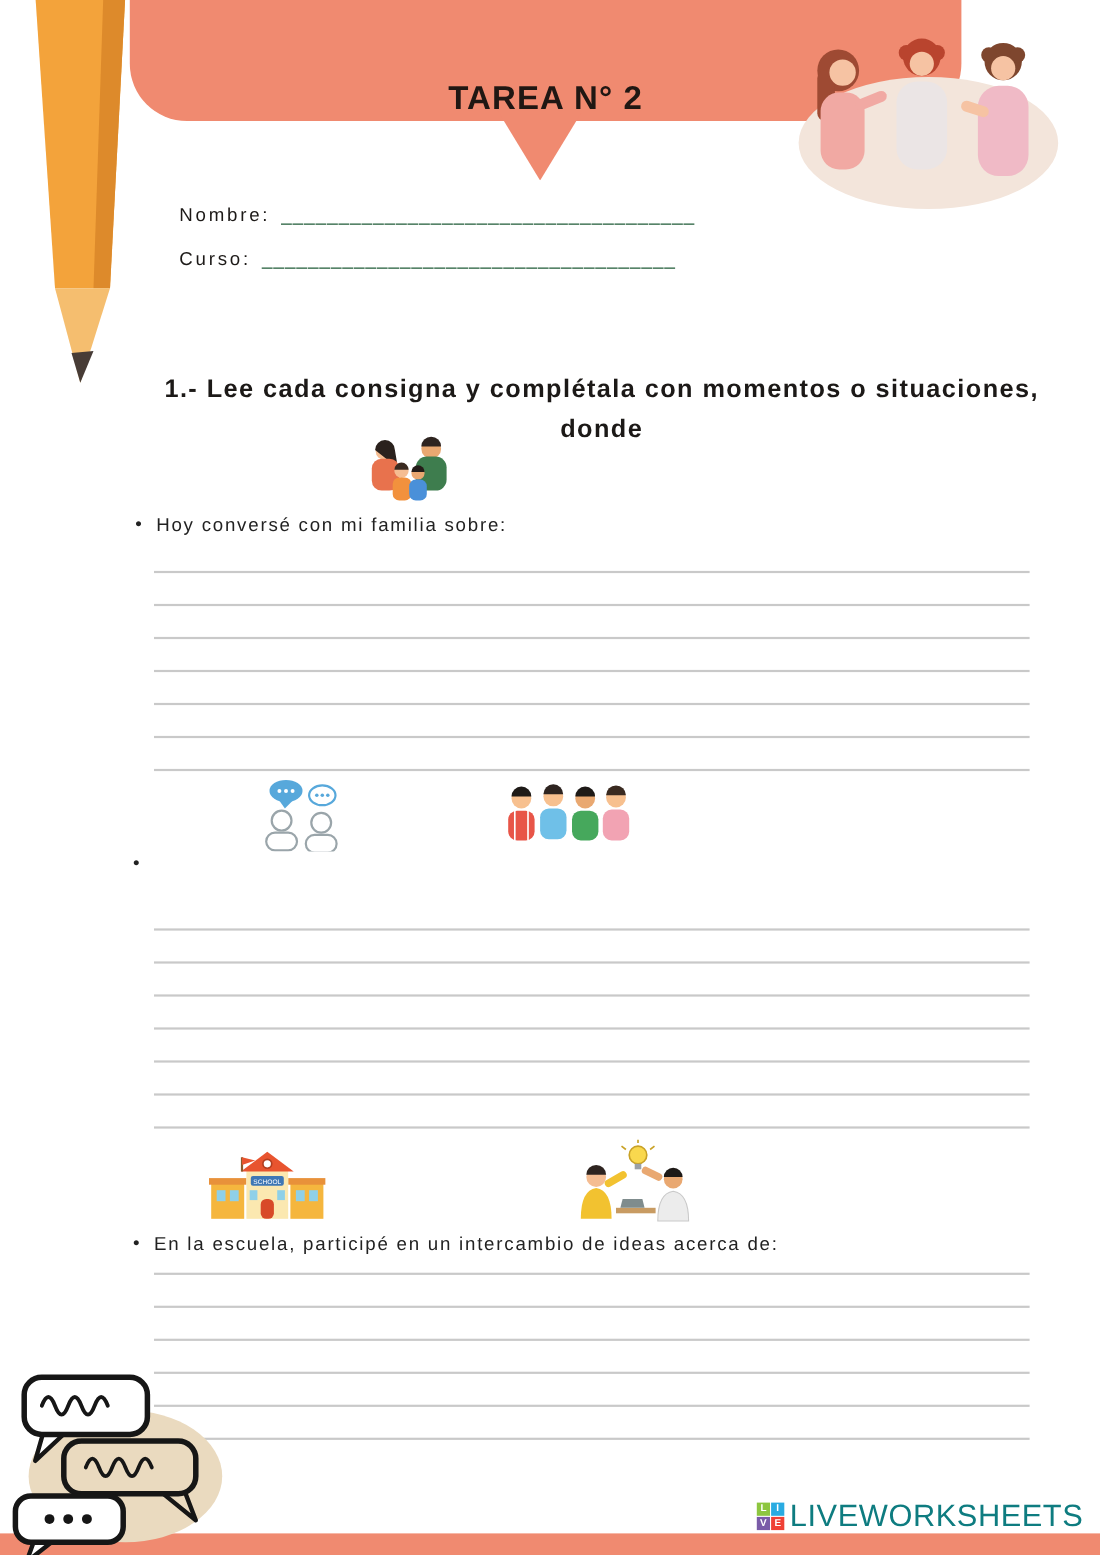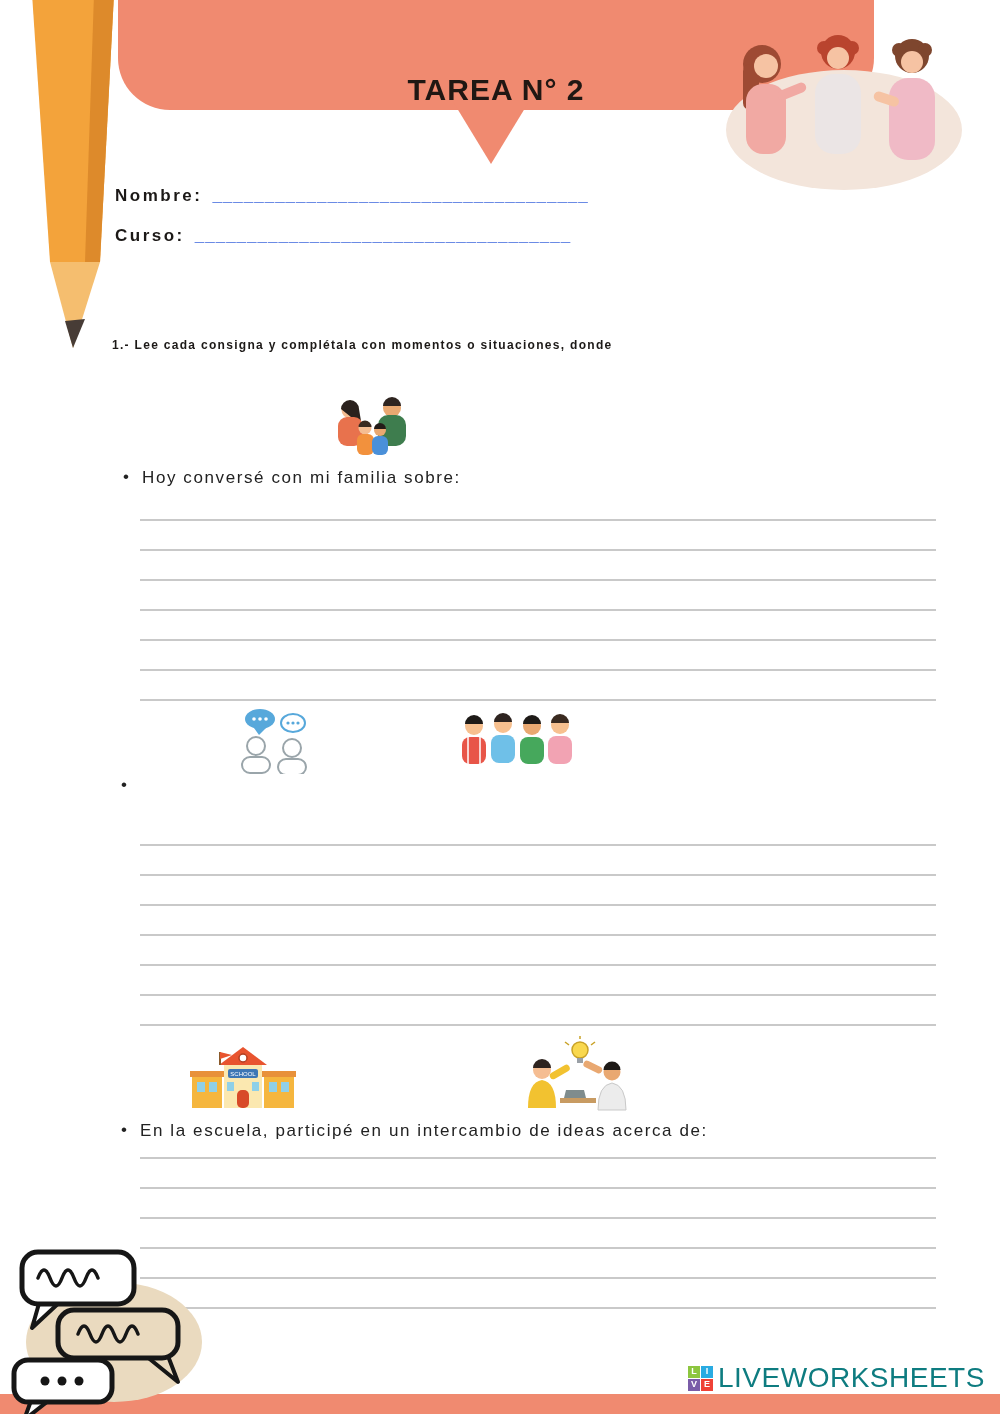--- a/index.html
+++ b/index.html
@@ -20,25 +20,25 @@
   .banner-tail{ position:absolute; left:452px; top:100px; width:78px; height:64px;
                 background:var(--coral); clip-path:polygon(0 0,100% 0,50% 100%); z-index:1;}
   .page-title{ position:absolute; left:118px; top:34px; width:756px; text-align:center;
                font-size:30px; font-weight:bold; letter-spacing:1px; z-index:2; color:#201713;margin-top:39px;}
   .pencil{ position:absolute; left:6px; top:0; z-index:3; }
   .women{ position:absolute; left:716px; top:6px; z-index:2; }
 
   
   .form-row{ position:absolute; left:115px; font-size:17px; white-space:nowrap; }
   .form-row.r1{ top:186px; } .form-row.r2{ top:226px; } .form-row.r3{ top:290px; }
-  .form-label{ font-weight:bold; letter-spacing:2.5px; margin-right:10px; }
-  .form-line{ font-weight:bold; letter-spacing:1px; color:#1d4ed8; }
+  .form-label{ font-weight:normal; letter-spacing:2.5px; margin-right:10px;margin-left:48px; }
+  .form-line{ font-weight:normal; letter-spacing:1px; color:#14532d; }
 
   .instruction{ position:absolute; left:112px; top:336px; width:870px;
-                font-size:12px; font-weight:bold; letter-spacing:1.3px; line-height:1.55; }
+                font-size:23px; font-weight:bold; letter-spacing:1.3px; line-height:1.55;text-align:center; }
   .instruction span{ display:block; }
 
   .prompt{ position:absolute; font-size:17px; letter-spacing:1.6px; line-height:1.6; color:#222; }
   .prompt .bullet{ position:absolute; left:-19px; top:-1px; }
   .prompt1{ left:142px; top:464px; width:700px; }
   .prompt2{ left:140px; top:772px; width:772px; }
   .prompt3{ left:140px; top:1117px; width:830px; }
 
   .rules{ position:absolute; left:140px; width:796px; }
   .rules1{ top:519px; } .rules2{ top:844px; } .rules3{ top:1157px; }

